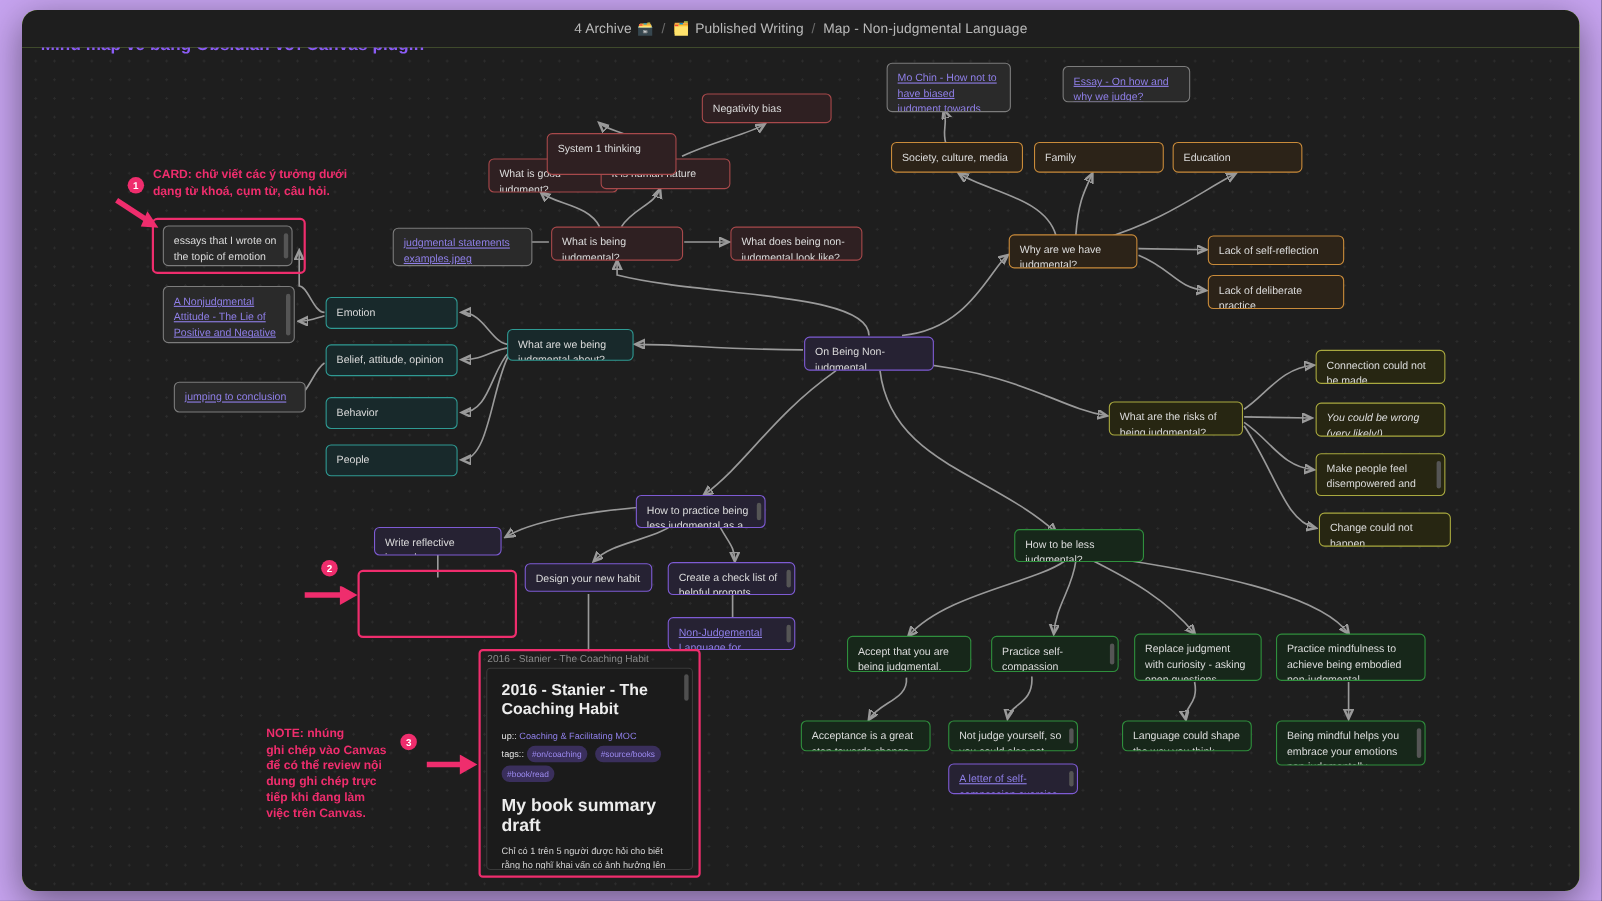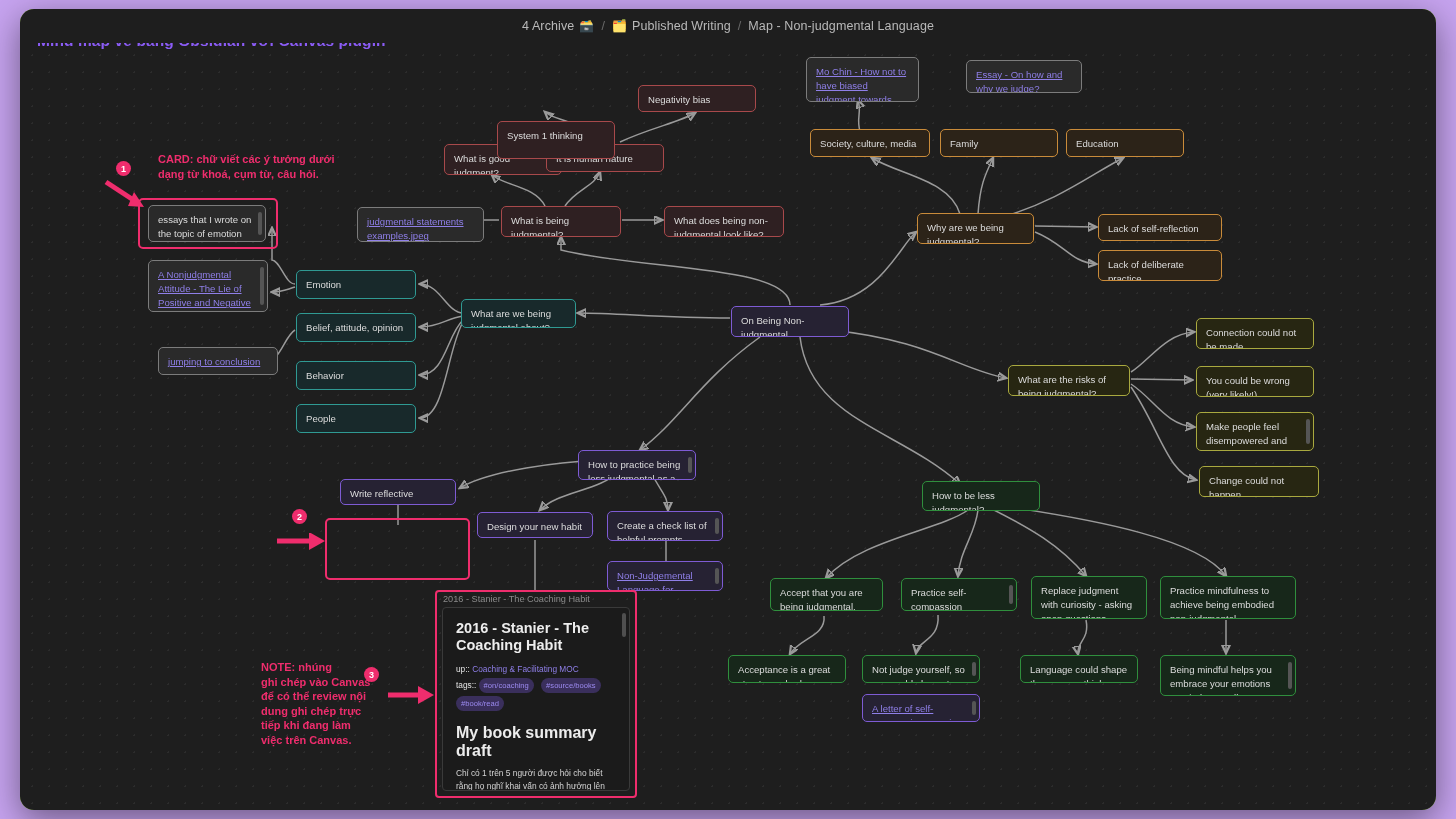--- a/index.html
+++ b/index.html
@@ -64,21 +64,21 @@
     border-radius:3px;background:#555;
   }
 
   
   svg.edges{position:absolute;left:0;top:0;width:1456px;height:819px;overflow:visible;}
   svg.edges path{fill:none;stroke:#9a9a9a;stroke-width:1.5px;}
 
   
   .anno{
     position:absolute;color:#ef2d6d;font-weight:bold;
-    font-size:11px;line-height:14.5px;white-space:pre-line;margin-left:19px;
+    font-size:11px;line-height:14.5px;white-space:pre-line;
   }
   .badge{
     position:absolute;width:15px;height:15px;border-radius:50%;
     background:#ef2d6d;color:#fff;font-size:9px;font-weight:bold;
     display:flex;align-items:center;justify-content:center;
   }
   .hl{position:absolute;border:2.6px solid #ef2d6d;border-radius:5px;box-sizing:border-box;}
   .arrow{position:absolute;}
 
   
@@ -264,36 +264,36 @@
         <div class="node orange" style="left:810px;top:129px;width:120px;height:28px;">
           <span>Society, culture, media</span>
         </div>
         <div class="node orange" style="left:940px;top:129px;width:118px;height:28px;">
           <span>Family</span>
         </div>
         <div class="node orange" style="left:1066px;top:129px;width:118px;height:28px;">
           <span>Education</span>
         </div>
         <div class="node orange" style="left:917px;top:213px;width:117px;height:31px;">
-          <span>Why are we being judgmental?</span>
+          <span>Why are we have judgmental?</span>
         </div>
         <div class="node orange" style="left:1098px;top:214px;width:124px;height:27px;">
           <span>Lack of self-reflection</span>
         </div>
         <div class="node orange" style="left:1098px;top:250px;width:124px;height:31px;">
           <span>Lack of deliberate practice</span>
         </div>
 
         <div class="node olive" style="left:1008px;top:365px;width:122px;height:31px;">
           <span>What are the risks of being judgmental?</span>
         </div>
         <div class="node olive" style="left:1196px;top:318px;width:118px;height:31px;">
           <span>Connection could not be made</span>
         </div>
-        <div class="node olive" style="left:1196px;top:366px;width:118px;height:31px;">
+        <div class="node olive" style="left:1196px;top:366px;width:118px;height:31px;font-style:italic;">
           <span>You could be wrong (very likely!)</span>
         </div>
         <div class="node olive scroll" style="left:1196px;top:412px;width:118px;height:39px;">
           <span>Make people feel disempowered and lowered self-efficacy</span>
         </div>
         <div class="node olive" style="left:1199px;top:466px;width:120px;height:31px;">
           <span>Change could not happen</span>
         </div>
 
         <div class="node purple scroll" style="left:578px;top:450px;width:118px;height:30px;">

